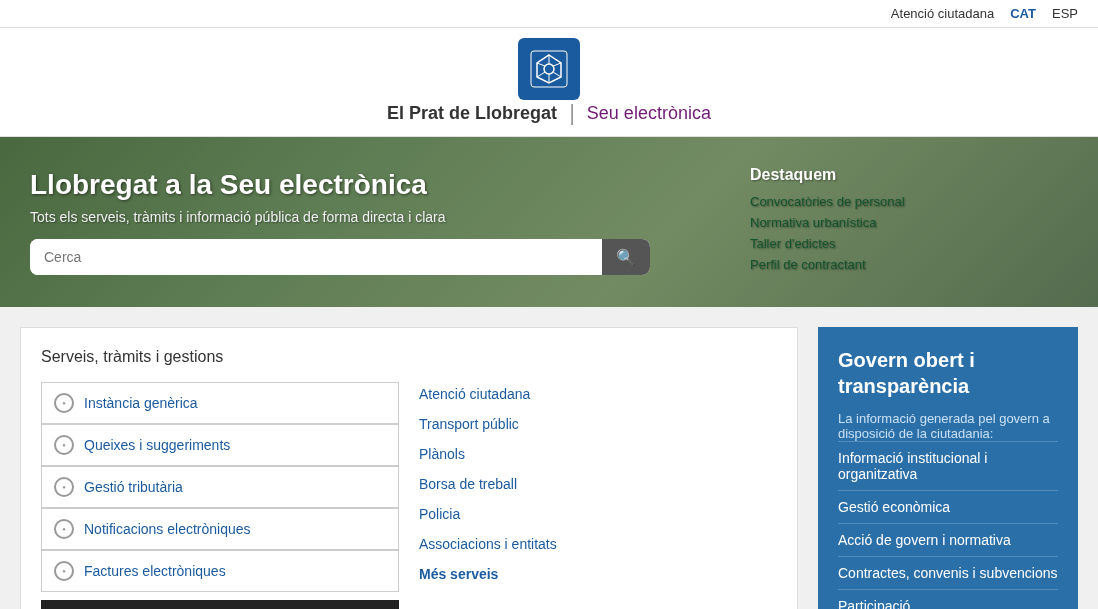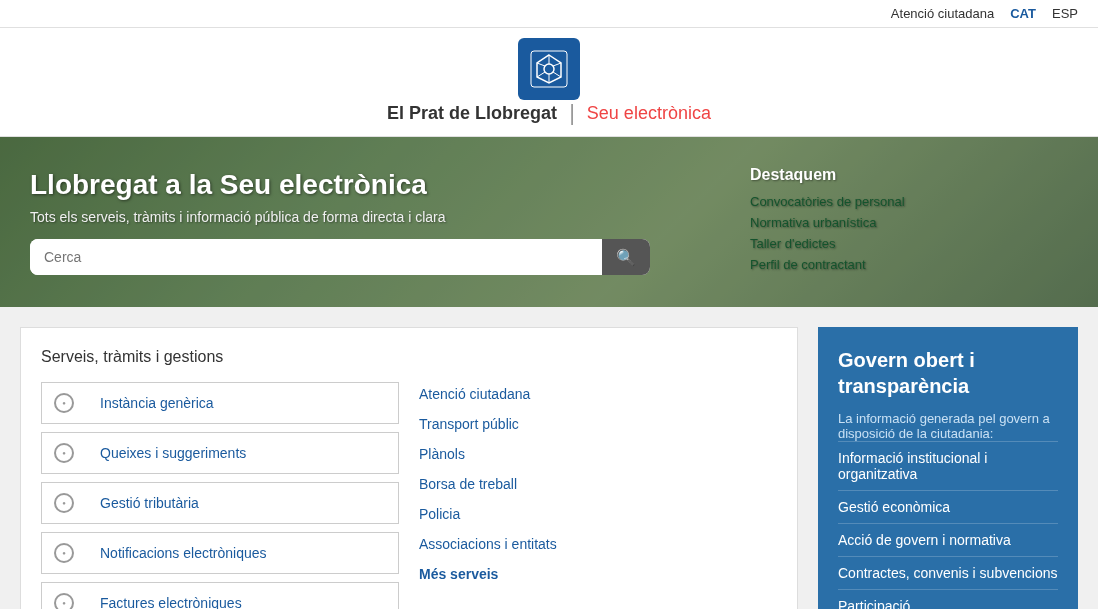--- a/index.html
+++ b/index.html
@@ -44,21 +44,21 @@
     .logo-box svg { width: 40px; height: 40px; }
     .header-title {
       display: flex;
       align-items: center;
       gap: 12px;
       font-size: 18px;
       color: #333;
     }
     .header-title span:first-child { font-weight: bold; }
     .header-divider { color: #999; font-weight: 300; font-size: 22px; }
-    .header-title .seu { color: #ef4444; font-weight: normal; }
+    .header-title .seu { color: #701a75; font-weight: normal; }
 
     
     .hero {
       position: relative;
       height: 170px;
       overflow: hidden;
       display: flex;
       align-items: center;
     }
     .hero-bg {
@@ -166,24 +166,23 @@
     .services-left {
       flex: 1;
     }
     .services-right {
       flex: 1;
       padding-top: 4px;
     }
     .service-item {
       display: flex;
       align-items: center;
-      gap: 26px;
+      gap: 10px;
       padding: 10px 12px;
       border: 1px solid #ccc;
-      margin-bottom: 8px;
       cursor: pointer;
       text-decoration: none;
       color: #1a5a9e;
     }
     .service-icon {
       width: 20px;
       height: 20px;
       border: 2px solid #999;
       border-radius: 50%;
       display: flex;

